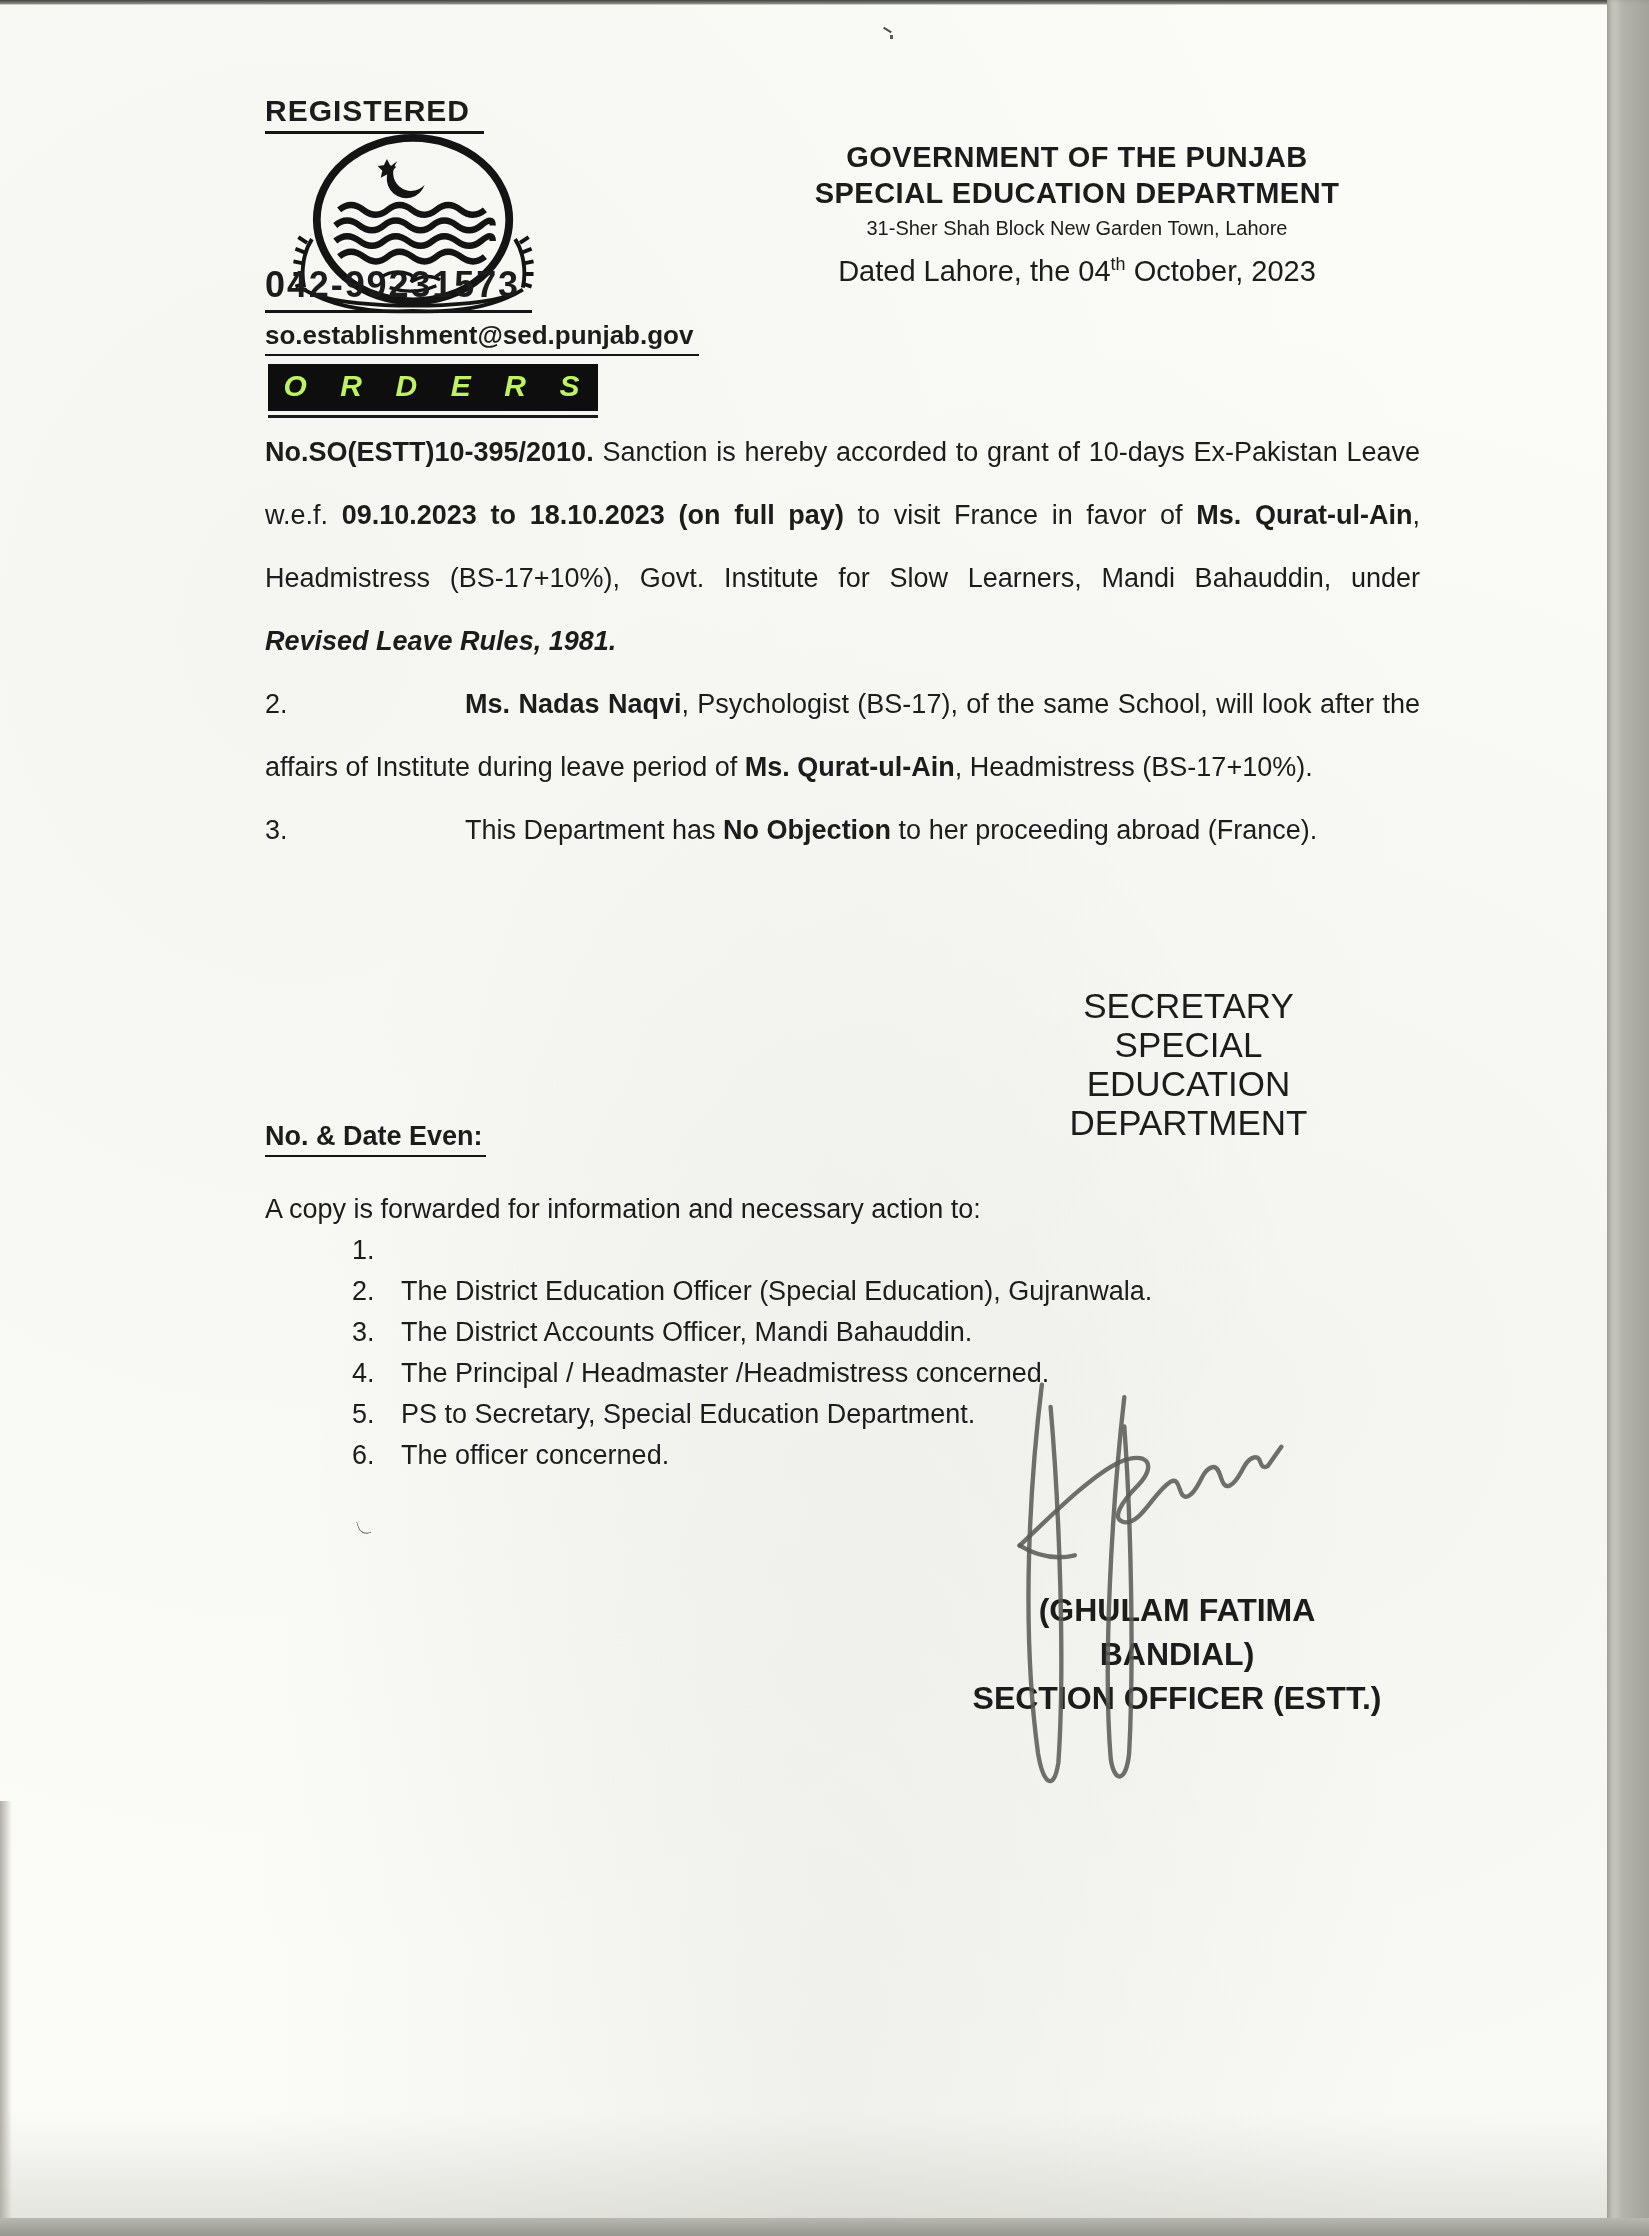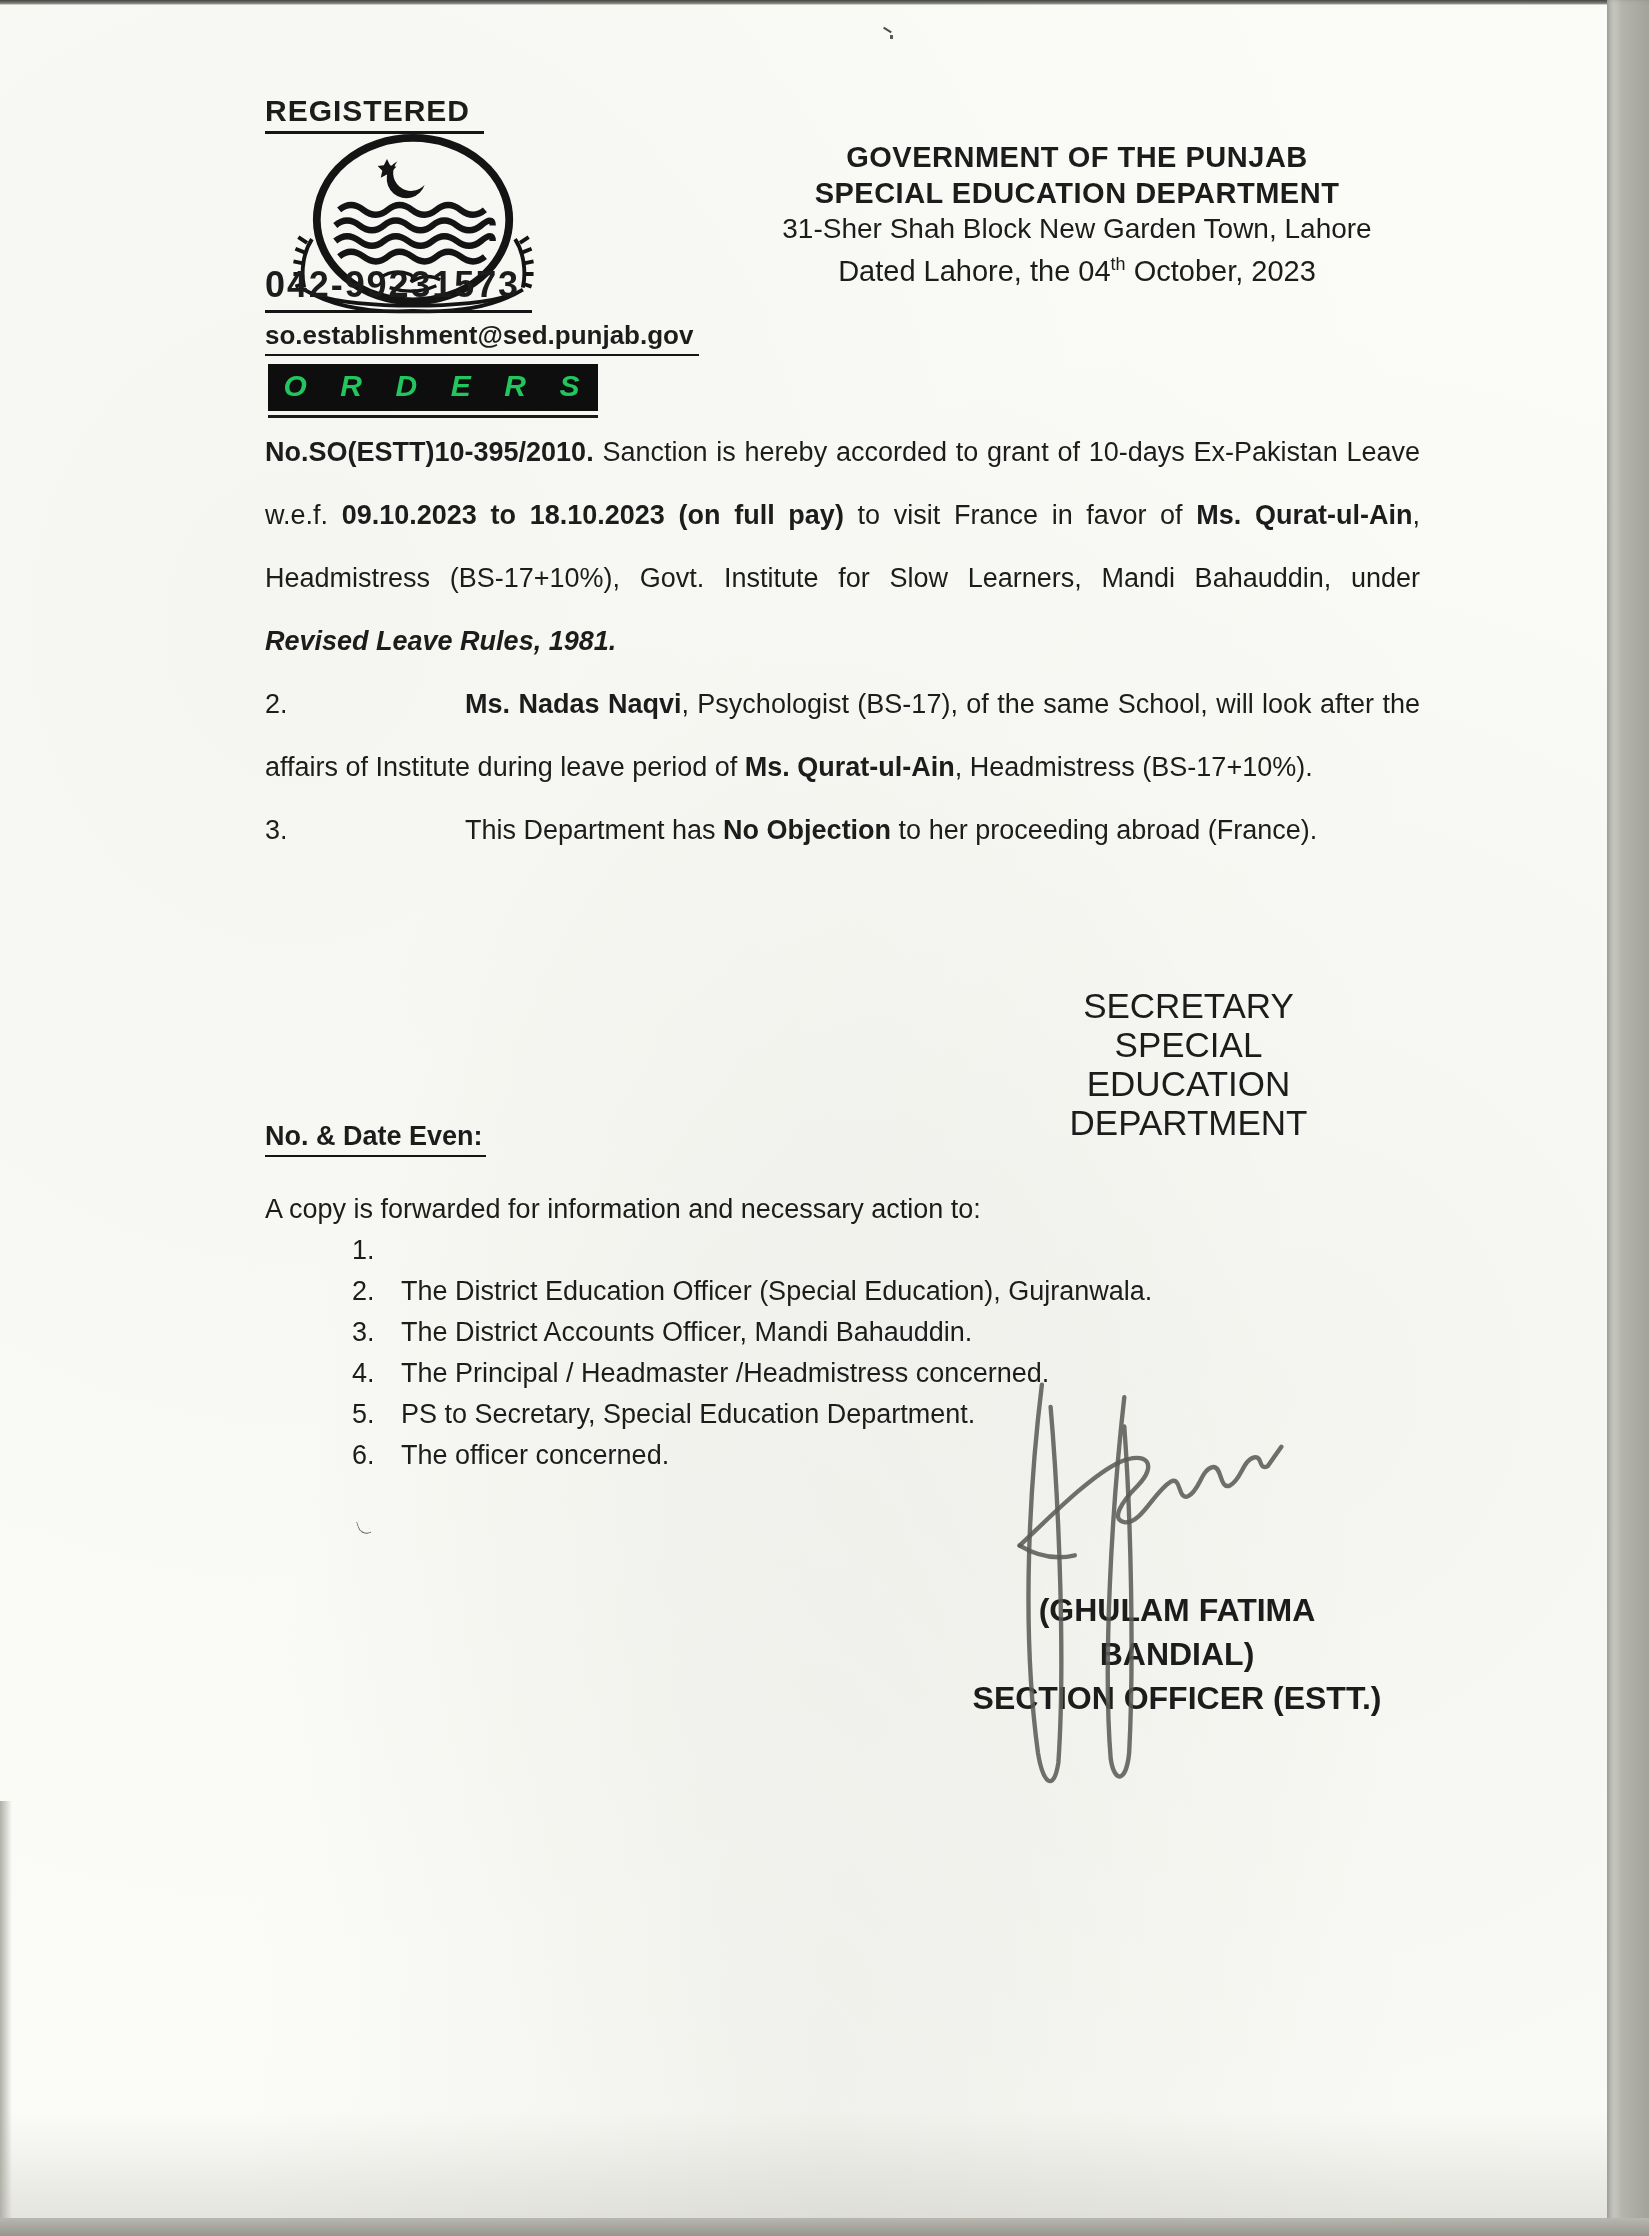--- a/index.html
+++ b/index.html
@@ -31,27 +31,27 @@
     letter-spacing:1px;border-bottom:3.9px solid #151515;padding:0 13.6px 2.9px 0;}
   .logo{position:absolute;left:275px;top:134px;}
   .phone{position:absolute;left:265px;top:264px;font-size:36px;font-weight:700;
     letter-spacing:1.9px;border-bottom:3.9px solid #151515;padding:0 11.6px 3.9px 0;z-index:3;}
   .email{position:absolute;left:265px;top:320px;font-size:26px;font-weight:700;
     border-bottom:2.9px solid #151515;padding:0 5.8px 2.9px 0;z-index:3;}
 
   
   .letterhead{position:absolute;left:757px;top:115px;width:640px;text-align:center;margin-top:24px;}
   .lh-line1,.lh-line2{font-size:29px;font-weight:700;line-height:36px;letter-spacing:0.5px;}
-  .lh-address{font-size:28px;line-height:31px;margin-top:1.9px;}
+  .lh-address{font-size:20px;line-height:31px;margin-top:1.9px;}
   .date-line{position:absolute;left:757px;top:254px;width:640px;text-align:center;font-size:29px;}
   .date-line sup{font-size:0.62em;vertical-align:super;}
 
   
   .orders-wrap{position:absolute;left:268px;top:364px;border-bottom:3.9px solid #1a1a1a;padding-bottom:3.9px;}
-  .orders-box{background:#0e0e0e;color:#22c55e;font-size:30px;font-weight:700;font-style:italic;
+  .orders-box{background:#0e0e0e;color:#bef264;font-size:30px;font-weight:700;font-style:italic;
     letter-spacing:12.6px;padding:4.9px 5.8px 7.8px 15.5px;}
 
   
   .body-text{position:absolute;left:265px;top:421px;width:1155px;
     font-size:27px;line-height:63px;text-align:justify;}
   .body-text p{margin:0;padding:0;}
   .b{font-weight:700;}
   .bi{font-weight:700;font-style:italic;}
   .para-num{display:inline-block;width:200px;}
 

